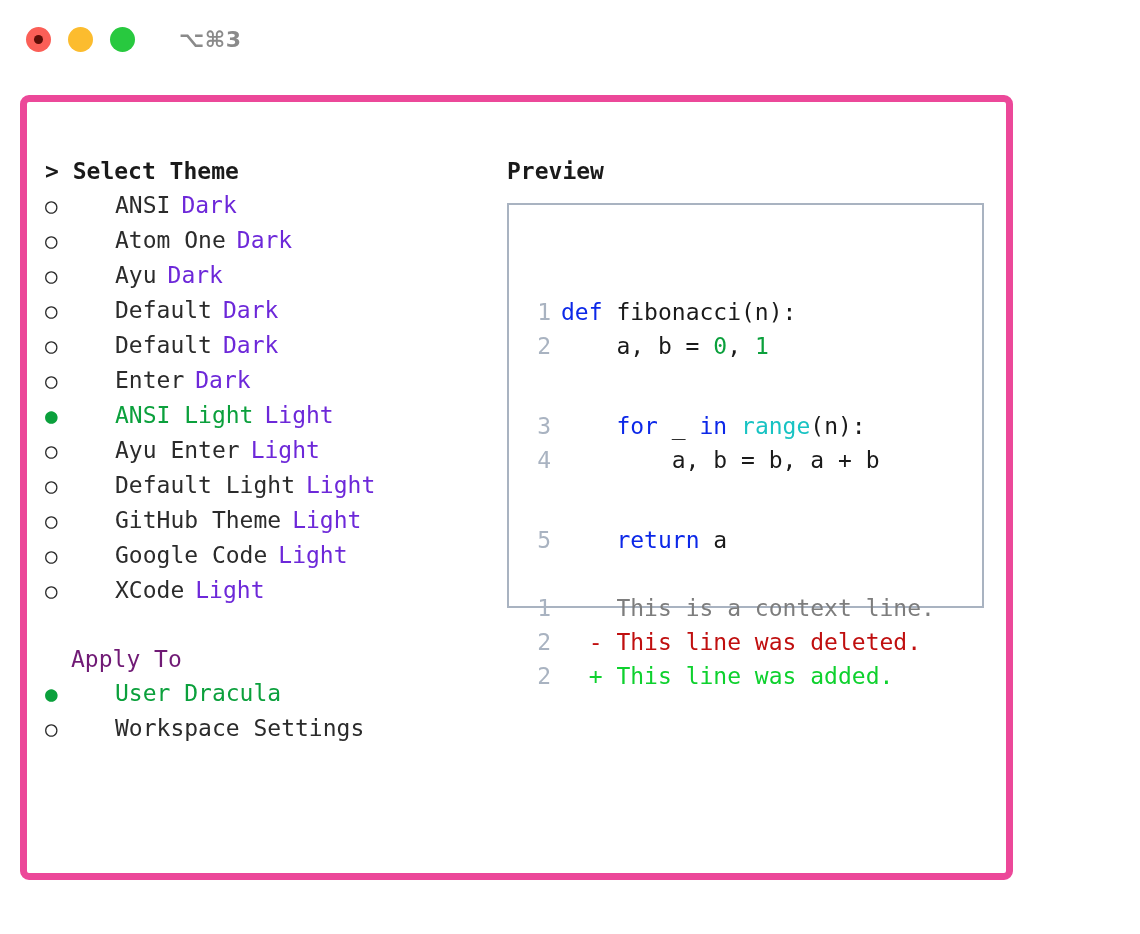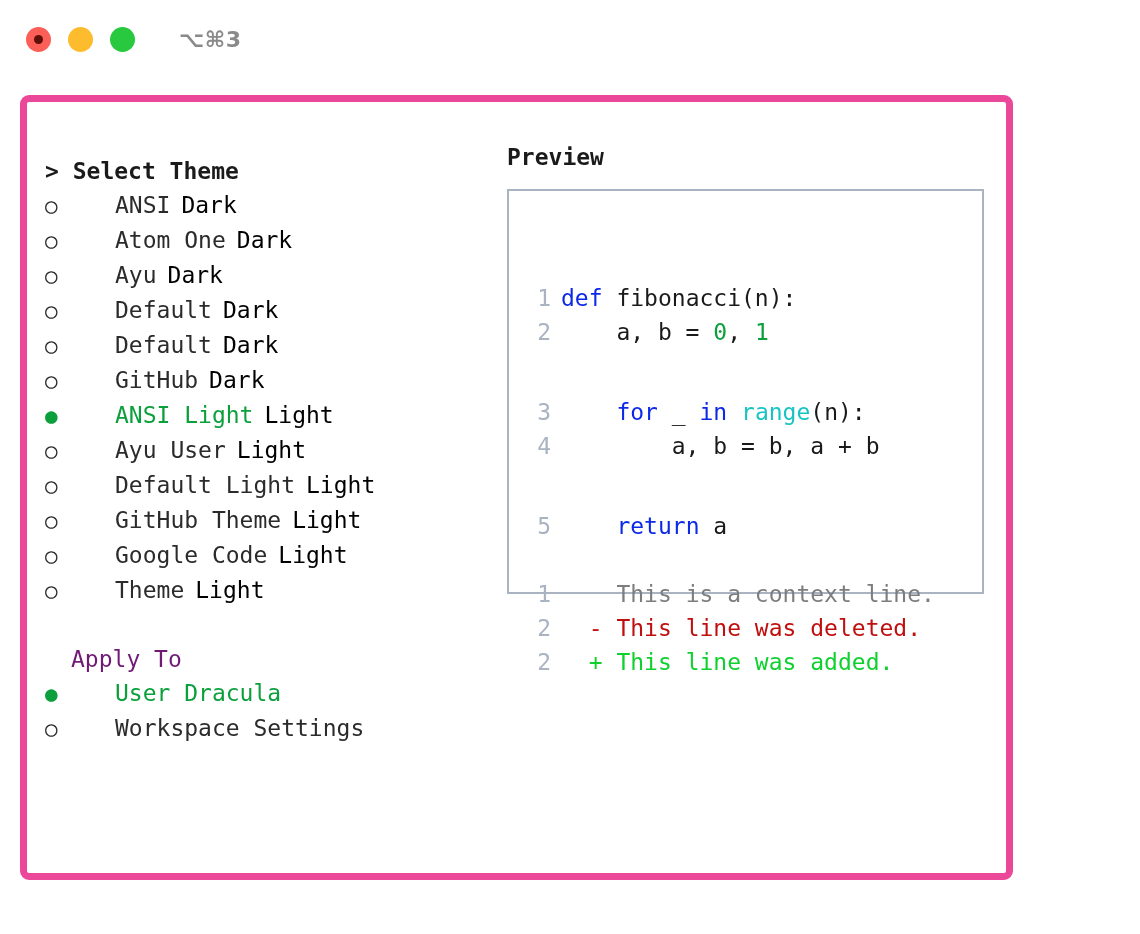--- a/index.html
+++ b/index.html
@@ -88,21 +88,21 @@
   }
   #left-col {
     position: absolute;
     left: 18px;
     top: 52px;
     width: 450px;
   }
   #right-col {
     position: absolute;
     left: 480px;
-    top: 38px;
+    top: 52px;
     width: 500px;
   }
 
   
   .section-head {
     font-size: 23px;
     font-weight: 700;
     color: #1a1a1a;
     line-height: 34px;
     white-space: pre;
@@ -118,21 +118,21 @@
     display: inline-block;
     width: 24px;
     flex: 0 0 24px;
     color: #2b2b2b;
     font-size: 21px;
   }
   .bullet.sel { color: #0ba03c; }
   .row-label { color: #2b2b2b; margin-left: 46px; }
   .row.selected .row-label { color: #0ba03c; }
   .row-tag {
-    color: #000000;
+    color: #6d28d9;
     margin-left: 11px;
   }
 
   .apply-head {
     font-size: 23px;
     color: #701a75;
     line-height: 34px;
     padding-left: 26px;
     white-space: pre;
   }
@@ -209,27 +209,27 @@
       <div id="left-col">
 
         <div class="section-head">&gt; Select Theme</div>
 
         <div id="theme-list">
             <div class="row"><span class="bullet">○</span><span class="row-label">ANSI</span><span class="row-tag">Dark</span></div>
             <div class="row"><span class="bullet">○</span><span class="row-label">Atom One</span><span class="row-tag">Dark</span></div>
             <div class="row"><span class="bullet">○</span><span class="row-label">Ayu</span><span class="row-tag">Dark</span></div>
             <div class="row"><span class="bullet">○</span><span class="row-label">Default</span><span class="row-tag">Dark</span></div>
             <div class="row"><span class="bullet">○</span><span class="row-label">Default</span><span class="row-tag">Dark</span></div>
-            <div class="row"><span class="bullet">○</span><span class="row-label">GitHub</span><span class="row-tag">Dark</span></div>
+            <div class="row"><span class="bullet">○</span><span class="row-label">Enter</span><span class="row-tag">Dark</span></div>
             <div class="row selected"><span class="bullet sel">●</span><span class="row-label">ANSI Light</span><span class="row-tag">Light</span></div>
-            <div class="row"><span class="bullet">○</span><span class="row-label">Ayu User</span><span class="row-tag">Light</span></div>
+            <div class="row"><span class="bullet">○</span><span class="row-label">Ayu Enter</span><span class="row-tag">Light</span></div>
             <div class="row"><span class="bullet">○</span><span class="row-label">Default Light</span><span class="row-tag">Light</span></div>
             <div class="row"><span class="bullet">○</span><span class="row-label">GitHub Theme</span><span class="row-tag">Light</span></div>
             <div class="row"><span class="bullet">○</span><span class="row-label">Google Code</span><span class="row-tag">Light</span></div>
-            <div class="row"><span class="bullet">○</span><span class="row-label">Theme</span><span class="row-tag">Light</span></div>
+            <div class="row"><span class="bullet">○</span><span class="row-label">XCode</span><span class="row-tag">Light</span></div>
           </div>
 
         <div class="spacer-row"></div>
 
         <div class="apply-head">Apply To</div>
 
         <div id="apply-list">
             <div class="row selected"><span class="bullet sel">●</span><span class="row-label">User Dracula</span></div>
             <div class="row"><span class="bullet">○</span><span class="row-label">Workspace Settings</span></div>
           </div>

